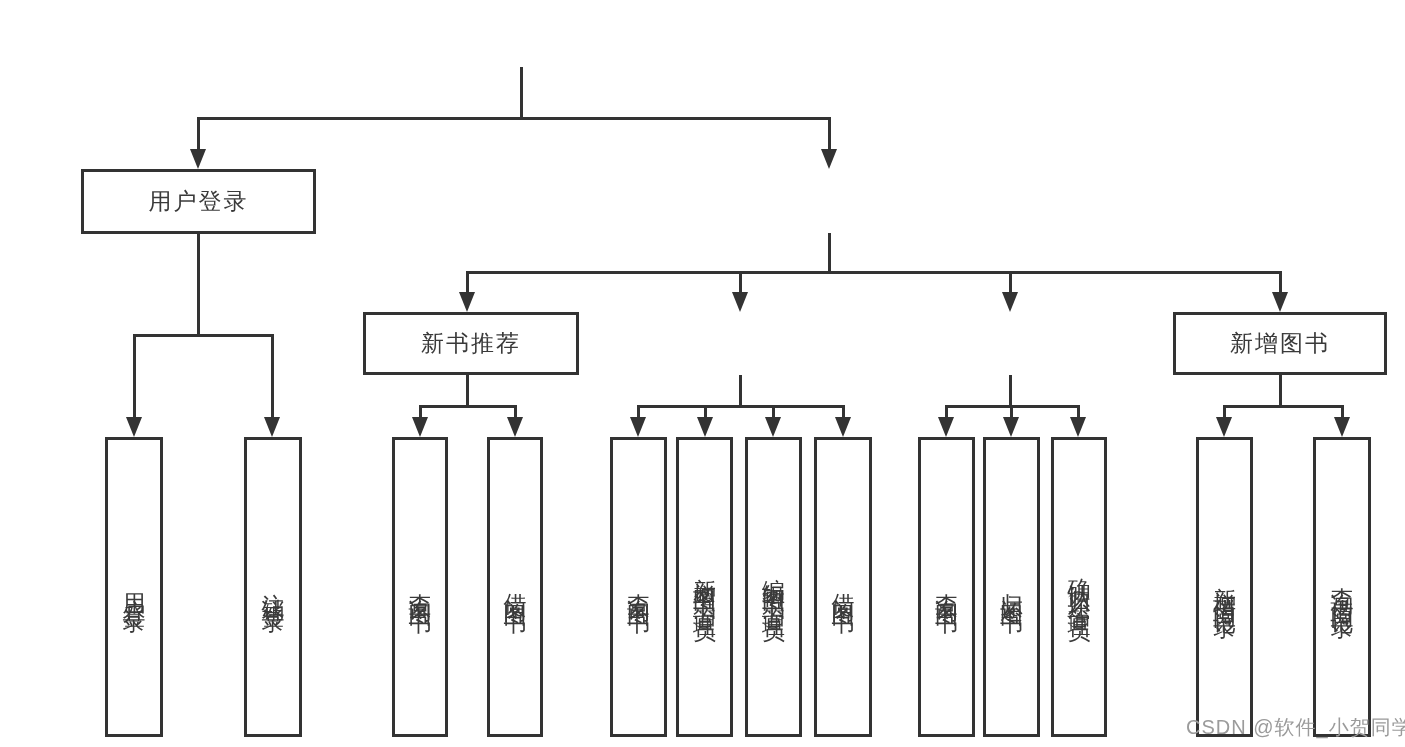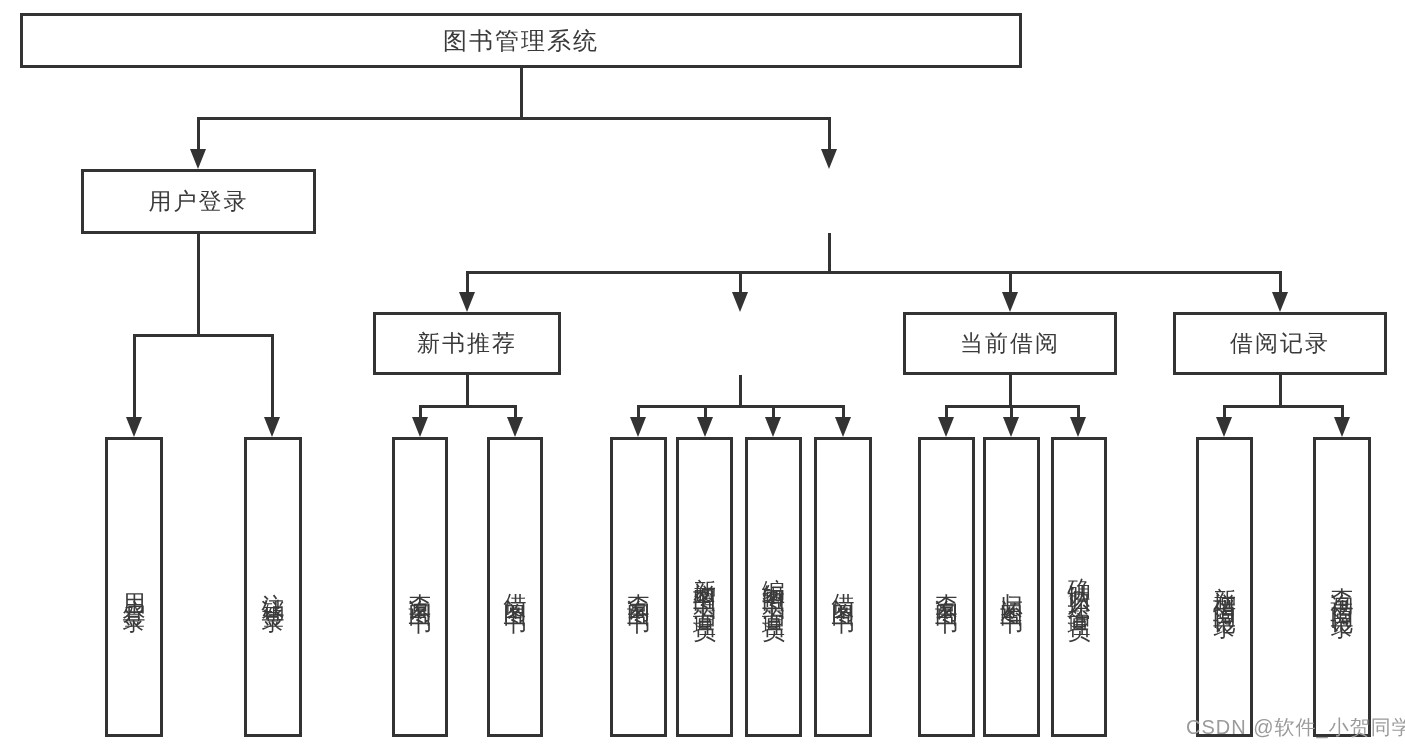--- a/index.html
+++ b/index.html
@@ -27,27 +27,25 @@
   .watermark{
     position:absolute;left:1186px;top:714px;z-index:5;
     font-size:20px;color:#9b9b9b;letter-spacing:1px;white-space:nowrap;
   }
 </style>
 </head>
 <body>
 
 <div id="canvas">
 
-  <div class="node root" style="left:20px;top:13px;width:1002px;height:55px">图书管理系统</div>
 
   <div class="node" style="left:81px;top:169px;width:235px;height:65px">用户登录</div>
 
-  <div class="node" style="left:373px;top:312px;width:188px;height:63px">新书推荐</div>
-  <div class="node" style="left:903px;top:312px;width:214px;height:63px">当前借阅</div>
-  <div class="node" style="left:1173px;top:312px;width:214px;height:63px">借阅记录</div>
+  <div class="node" style="left:363px;top:312px;width:216px;height:63px">新书推荐</div>
+  <div class="node" style="left:1173px;top:312px;width:214px;height:63px">新增图书</div>
 
   <div class="node leaf" style="left:105px;top:437px;width:58px;height:300px">用户登录</div>
   <div class="node leaf" style="left:244px;top:437px;width:58px;height:300px">注销登录</div>
 
   <div class="node leaf" style="left:392px;top:437px;width:56px;height:300px">查询图书</div>
   <div class="node leaf" style="left:487px;top:437px;width:56px;height:300px">借阅图书</div>
 
   <div class="node leaf" style="left:610px;top:437px;width:57px;height:300px">查询图书</div>
   <div class="node leaf" style="left:676px;top:437px;width:57px;height:300px">新增图书（管理员）</div>
   <div class="node leaf" style="left:745px;top:437px;width:57px;height:300px">编辑图书（管理员）</div>

